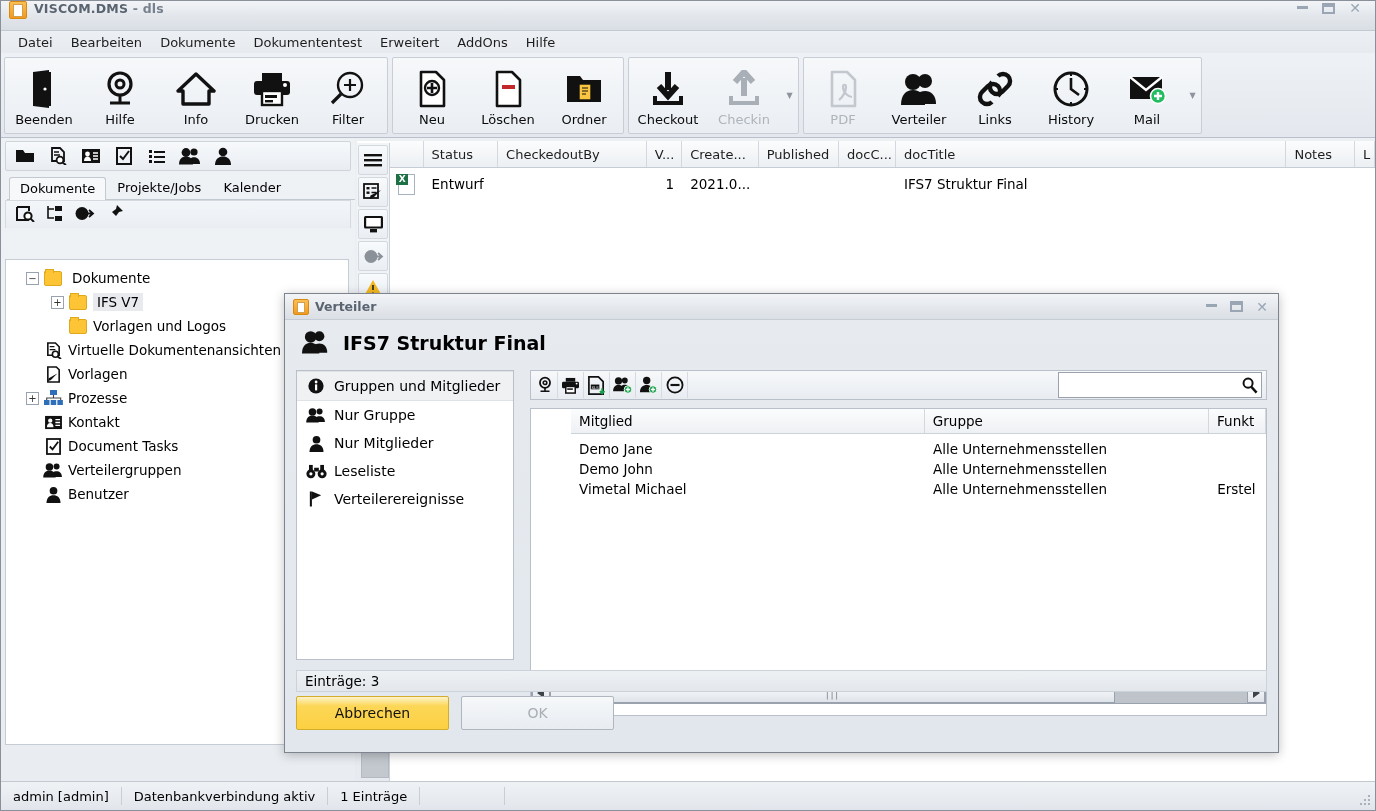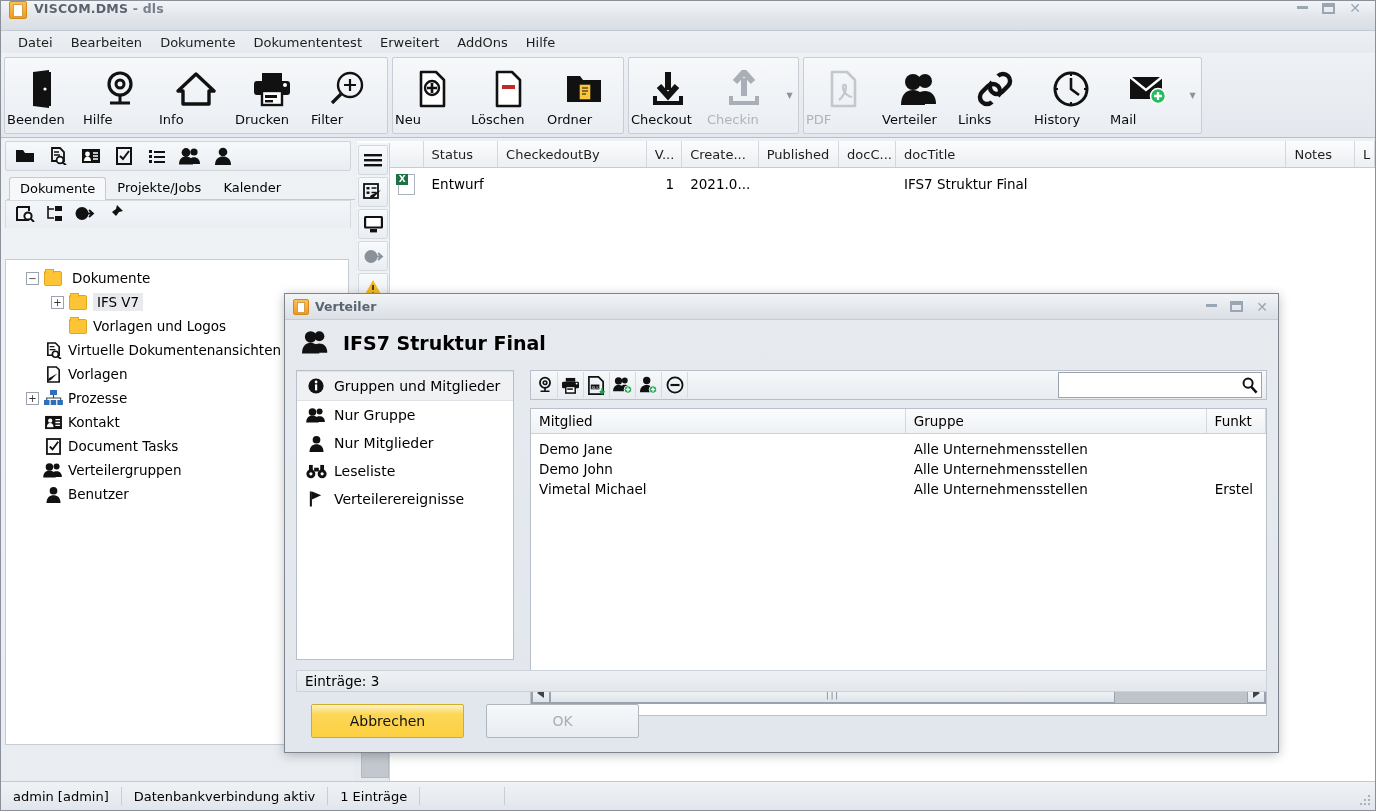--- a/index.html
+++ b/index.html
@@ -33,21 +33,21 @@
   
   .menubar{height:22px;display:flex;align-items:center;padding-left:8px;gap:0;
     background:linear-gradient(to bottom,#eceff3,#e7ebf0);}
   .menubar span{padding:2px 9px;font-size:13px;color:#1d1d1d;}
 
   
   .ribbon{height:85px;background:linear-gradient(to bottom,#eef1f5 0%,#e4e8ee 100%);
     border-bottom:1px solid #b9c0c9;display:flex;align-items:flex-start;padding:4px 3px 0 3px;box-sizing:border-box;}
   .rgroup{display:flex;align-items:stretch;border:1px solid #c9ced6;border-radius:2px;
     background:linear-gradient(to bottom,#f6f8fa,#eaeef3);margin-right:4px;padding:1px;height:77px;box-sizing:border-box;}
-  .rbtn{width:76px;display:flex;flex-direction:column;justify-content:flex-start;
+  .rbtn{width:76px;display:flex;flex-direction:column;align-items:center;justify-content:flex-start;
     padding-top:7px;box-sizing:border-box;border:1px solid transparent;border-radius:2px;}
   .rbtn .ico{height:44px;display:flex;align-items:center;justify-content:center;}
   .rbtn .lbl{font-size:13px;margin-top:1px;color:#0a0a0a;}
   .rbtn.disabled .lbl{color:#aeb4bb;}
   .rdrop{width:15px;display:flex;align-items:center;justify-content:center;color:#8d949c;font-size:8px;}
 
   
   .left{position:absolute;left:0;top:138px;width:354px;bottom:29px;
     background:linear-gradient(to bottom,#eff2f5,#e9edf2);box-sizing:border-box;}
   .lefttools{height:30px;margin:2px 4px 0 4px;border:1px solid #cfd4db;border-radius:2px;
@@ -114,36 +114,36 @@
   .navitem .ni{width:22px;display:flex;justify-content:center;margin-right:7px;}
   .rightpane{position:absolute;left:245px;right:11px;top:4px;bottom:0;}
   .dtoolbar{height:30px;display:flex;align-items:center;border:1px solid #b9c0c9;
     background:linear-gradient(to bottom,#f6f8fa,#e8ecf1);box-sizing:border-box;padding:0 1px;}
   .dtb{width:26px;height:26px;display:flex;align-items:center;justify-content:center;
     border-right:1px solid #d6dbe1;box-sizing:border-box;}
   .searchwrap{margin-left:auto;margin-right:3px;width:204px;height:26px;background:#fff;border:1px solid #9aa3ad;
     display:flex;align-items:center;box-sizing:border-box;}
   .searchwrap input{flex:1;border:none;outline:none;font-size:13px;padding:0 6px;background:transparent;
     font-family:"DejaVu Sans","Liberation Sans",sans-serif;}
-  .mgrid{position:absolute;left:0;right:0;top:38px;bottom:36px;background:#fff;border:1px solid #b9c0c9;overflow:hidden;box-sizing:border-box;}
+  .mgrid{position:absolute;left:0;right:0;top:38px;bottom:36px;background:#fff;border:1px solid #b9c0c9;overflow:hidden;box-sizing:border-box;padding-left:40px;}
   .mhead{display:flex;height:24px;background:linear-gradient(to bottom,#fbfcfd,#eef1f4);border-bottom:1px solid #ccd2d9;}
   .mh{display:flex;align-items:center;padding:0 8px;border-right:1px solid #d3d8df;font-size:13.5px;box-sizing:border-box;white-space:nowrap;overflow:hidden;}
   .mrow{display:flex;height:20px;align-items:center;}
   .mc{padding:0 8px;font-size:13.5px;box-sizing:border-box;white-space:nowrap;overflow:hidden;}
   .hscroll{position:absolute;left:0;right:0;bottom:11px;height:22px;display:flex;align-items:stretch;
     border:1px solid #9aa3ad;background:#bfc4cb;box-sizing:border-box;}
   .hsbtn{width:18px;background:linear-gradient(to bottom,#fbfcfd,#dfe4ea);border:1px solid #9aa3ad;
     display:flex;align-items:center;justify-content:center;box-sizing:border-box;}
   .hsthumb{width:565px;background:linear-gradient(to bottom,#fdfdfe,#dfe4ea);border:1px solid #9aa3ad;
     display:flex;align-items:center;justify-content:center;box-sizing:border-box;}
   .hsthumb span{letter-spacing:1px;color:#8b939c;font-size:11px;}
   .entries{position:absolute;left:11px;right:11px;bottom:60px;height:22px;
     background:linear-gradient(to bottom,#eef1f4,#e3e7ec);border:1px solid #ccd2d9;
     display:flex;align-items:center;padding-left:8px;font-size:13.5px;box-sizing:border-box;}
-  .dlgbtns{position:absolute;left:11px;bottom:14px;display:flex;gap:22px;margin-left:15px;}
+  .dlgbtns{position:absolute;left:11px;bottom:22px;display:flex;gap:12px;}
   .btn{width:153px;height:34px;border:1px solid #b0b6bd;border-radius:2px;font-size:14px;
     display:flex;align-items:center;justify-content:center;box-sizing:border-box;}
   .btn.primary{background:linear-gradient(to bottom,#fdf3c9 0%,#fcd757 28%,#fcd041 100%);border-color:#d3ac2c;color:#111;}
   .btn.disabled{background:linear-gradient(to bottom,#f6f8fa,#e8ecf1);color:#a8aeb6;}
   .leftscroll{position:absolute;left:360px;bottom:32px;width:28px;height:38px;background:#c3c8cf;border:1px solid #b4bac1;box-sizing:border-box;}
 </style>
 </head>
 <body>
 
 <div class="app">

